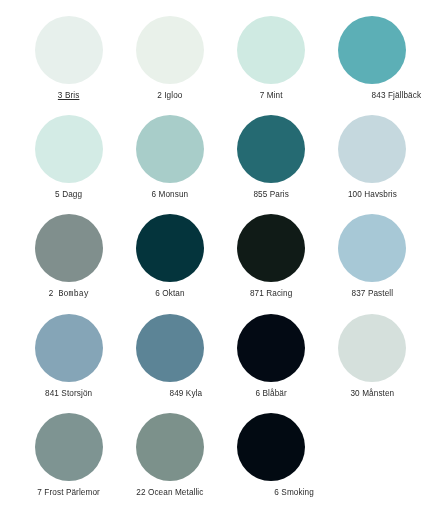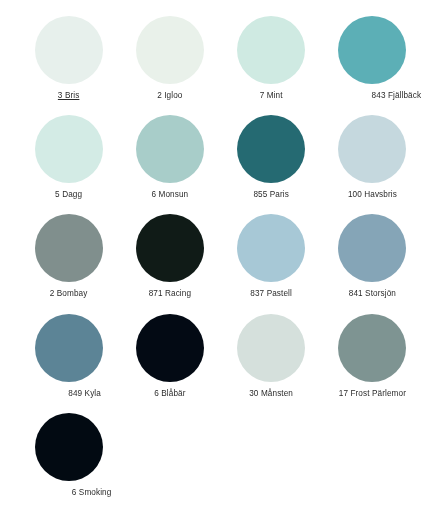--- a/index.html
+++ b/index.html
@@ -77,21 +77,25 @@
     <div class="swatch-cell">
       <div class="swatch-dot" style="background: rgb(37, 106, 114);"></div>
       <div class="swatch-label" style="color: rgb(43, 43, 43);">855 Paris</div>
     </div>
     <div class="swatch-cell">
       <div class="swatch-dot" style="background: rgb(197, 216, 222);"></div>
       <div class="swatch-label" style="color: rgb(43, 43, 43);">100 Havsbris</div>
     </div>
     <div class="swatch-cell">
       <div class="swatch-dot" style="background: rgb(128, 143, 141);"></div>
-      <div class="swatch-label" style="color: rgb(43, 43, 43);">2 Bombay</div>
+      <div class="swatch-label" style="color: rgb(43, 43, 43); font-family: Liberation Mono, monospace;">2 Bombay</div>
+    </div>
+    <div class="swatch-cell">
+      <div class="swatch-dot" style="background: rgb(4, 52, 60);"></div>
+      <div class="swatch-label" style="color: rgb(43, 43, 43);">6 Oktan</div>
     </div>
     <div class="swatch-cell">
       <div class="swatch-dot" style="background: rgb(16, 27, 23);"></div>
       <div class="swatch-label" style="color: rgb(43, 43, 43);">871 Racing</div>
     </div>
     <div class="swatch-cell">
       <div class="swatch-dot" style="background: rgb(167, 200, 214);"></div>
       <div class="swatch-label" style="color: rgb(43, 43, 43);">837 Pastell</div>
     </div>
     <div class="swatch-cell">
@@ -105,19 +109,23 @@
     <div class="swatch-cell">
       <div class="swatch-dot" style="background: rgb(3, 10, 20);"></div>
       <div class="swatch-label" style="color: rgb(43, 43, 43);">6 Blåbär</div>
     </div>
     <div class="swatch-cell">
       <div class="swatch-dot" style="background: rgb(213, 224, 220);"></div>
       <div class="swatch-label" style="color: rgb(43, 43, 43);">30 Månsten</div>
     </div>
     <div class="swatch-cell">
       <div class="swatch-dot" style="background: rgb(126, 148, 146);"></div>
-      <div class="swatch-label" style="color: rgb(43, 43, 43);">17 Frost Pärlemor</div>
+      <div class="swatch-label" style="color: rgb(43, 43, 43);">7 Frost Pärlemor</div>
+    </div>
+    <div class="swatch-cell">
+      <div class="swatch-dot" style="background: rgb(124, 145, 139);"></div>
+      <div class="swatch-label" style="color: rgb(43, 43, 43);">22 Ocean Metallic</div>
     </div>
     <div class="swatch-cell">
       <div class="swatch-dot" style="background: rgb(2, 10, 18);"></div>
       <div class="swatch-label" style="color: rgb(43, 43, 43); padding-left: 46px;">6 Smoking</div>
     </div>
   </div>
 
 </body></html>

